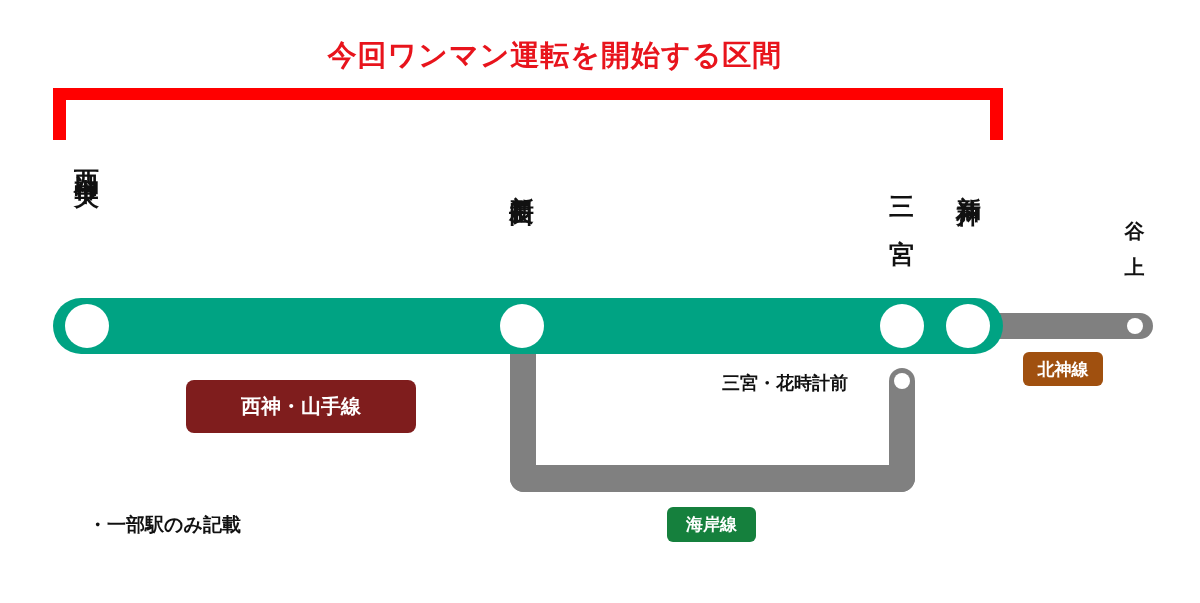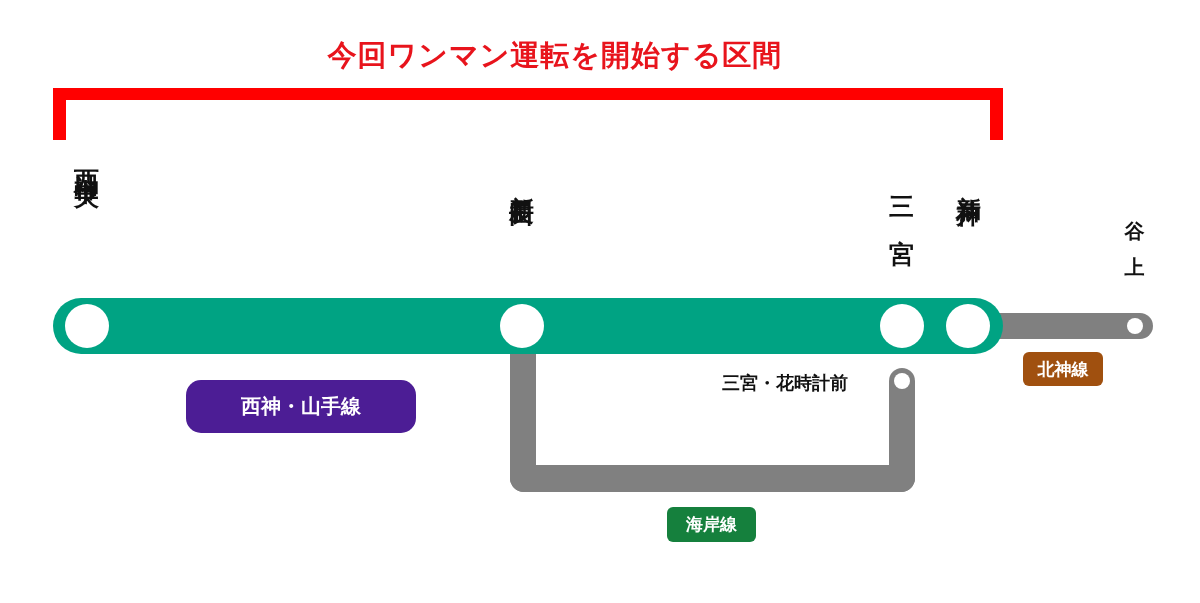--- a/index.html
+++ b/index.html
@@ -62,18 +62,19 @@
 <div class="abs gray kaigan-v2"></div>
 <div class="abs small-dot" style="left:894px; top:373px;"></div>
 <div class="abs hlabel" style="left:722px; top:371px;">三宮・花時計前</div>
 
 <div class="abs green-line" style="background:#00a383;"></div>
 <div class="abs station-dot" style="left:65px; top:304px;"></div>
 <div class="abs station-dot" style="left:500px; top:304px;"></div>
 <div class="abs station-dot" style="left:880px; top:304px;"></div>
 <div class="abs station-dot" style="left:946px; top:304px;"></div>
 
-<div class="abs badge" style="left:186px; top:380px; width:230px; height:53px; font-size:20px; background:#4c1d95; border-radius:15px;font-family:Liberation Mono, monospace;">西神・山手線</div>
+<div class="abs badge" style="left:186px; top:380px; width:230px; height:53px; font-size:20px; background:#7f1d1d; border-radius:8px;font-family:Liberation Mono, monospace;">西神・山手線</div>
 <div class="abs badge" style="left:1023px; top:352px; width:80px; height:34px; font-size:17px; background:#a0500f;">北神線</div>
 <div class="abs badge" style="left:667px; top:507px; width:89px; height:35px; font-size:17px; background:#15803d;">海岸線</div>
 
 <div class="abs notes">
+  <div>・一部駅のみ記載</div>
 </div>
 
 </body></html>

